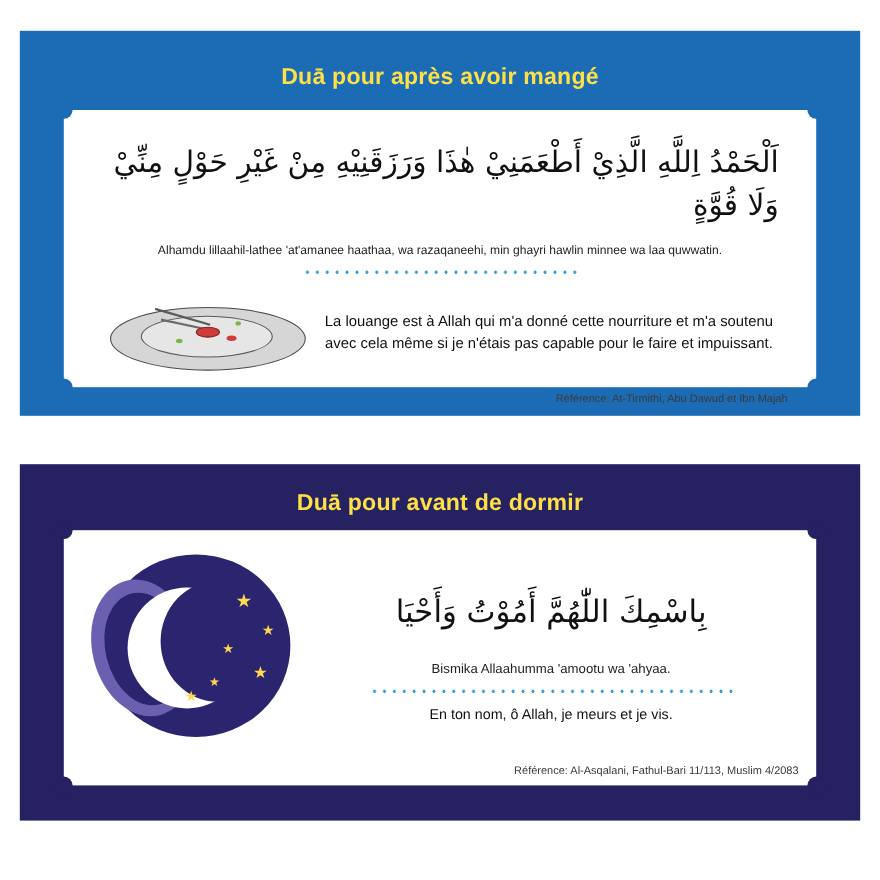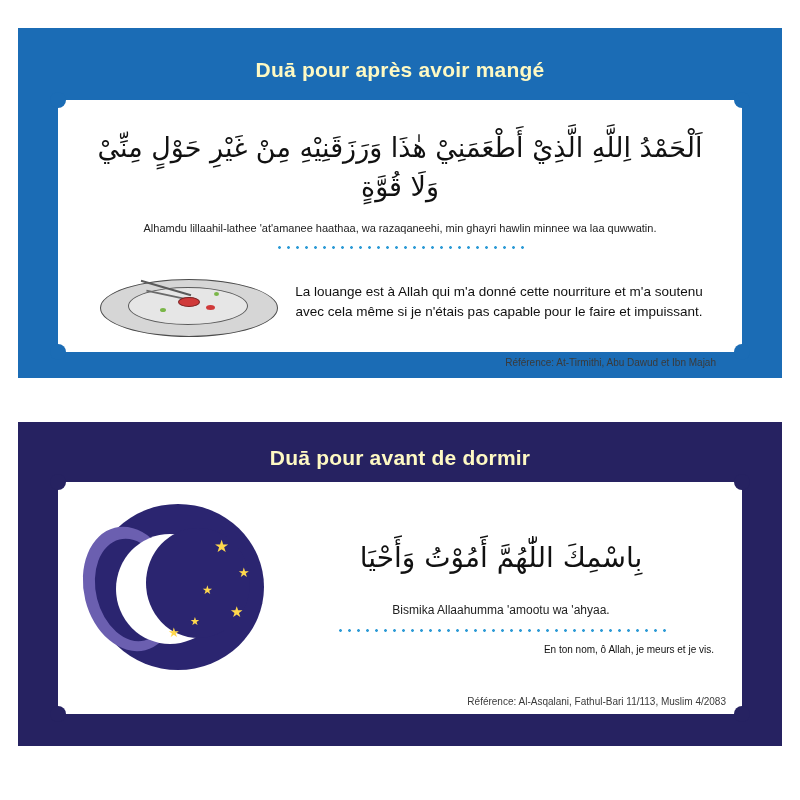--- a/index.html
+++ b/index.html
@@ -33,21 +33,21 @@
   }
   .card-2 {
     top: 422px;
     height: 324px;
     background: #262261;
   }
 
   .card-title {
     width: 100%;
     text-align: center;
-    color: #fef9c3;
+    color: #fde047;
     font-weight: bold;
     letter-spacing: .2px;
   }
   .card-1 .card-title {
     font-size: 21px;
     padding-top: 30px;
   }
   .card-2 .card-title {
     font-size: 21px;
     padding-top: 24px;
@@ -87,21 +87,22 @@
   .arabic {
     direction: rtl;
     text-align: center;
     font-family: "DejaVu Sans", "Liberation Sans", sans-serif;
     color: #111111;
   }
   .c1-arabic {
     margin-top: 28px;
     font-size: 27px;
     line-height: 1.45;
-    padding: 0 22px;
+    padding: 0 34px;
+    text-align: right;
   }
   .translit {
     text-align: center;
     font-size: 11px;
     color: #222222;
     margin-top: 16px;
     padding: 0 24px;
   }
   .dotline {
     margin: 12px auto 0 auto;
@@ -246,22 +247,22 @@
     font-size: 28px;
     line-height: 1.5;
     margin-top: 18px;
   }
   .c2-translit {
     margin-top: 24px;
     font-size: 12px;
   }
   .c2-dotline { width: 330px; }
   .c2-trans {
-    text-align: right;
-    font-size: 10px;
+    text-align: center;
+    font-size: 13px;
     margin-top: 12px;
     color: #111111;
   }
   .c2-ref {
     margin-top: 20px;
     padding-right: 16px;
   }
 </style>
 </head>
 <body>

